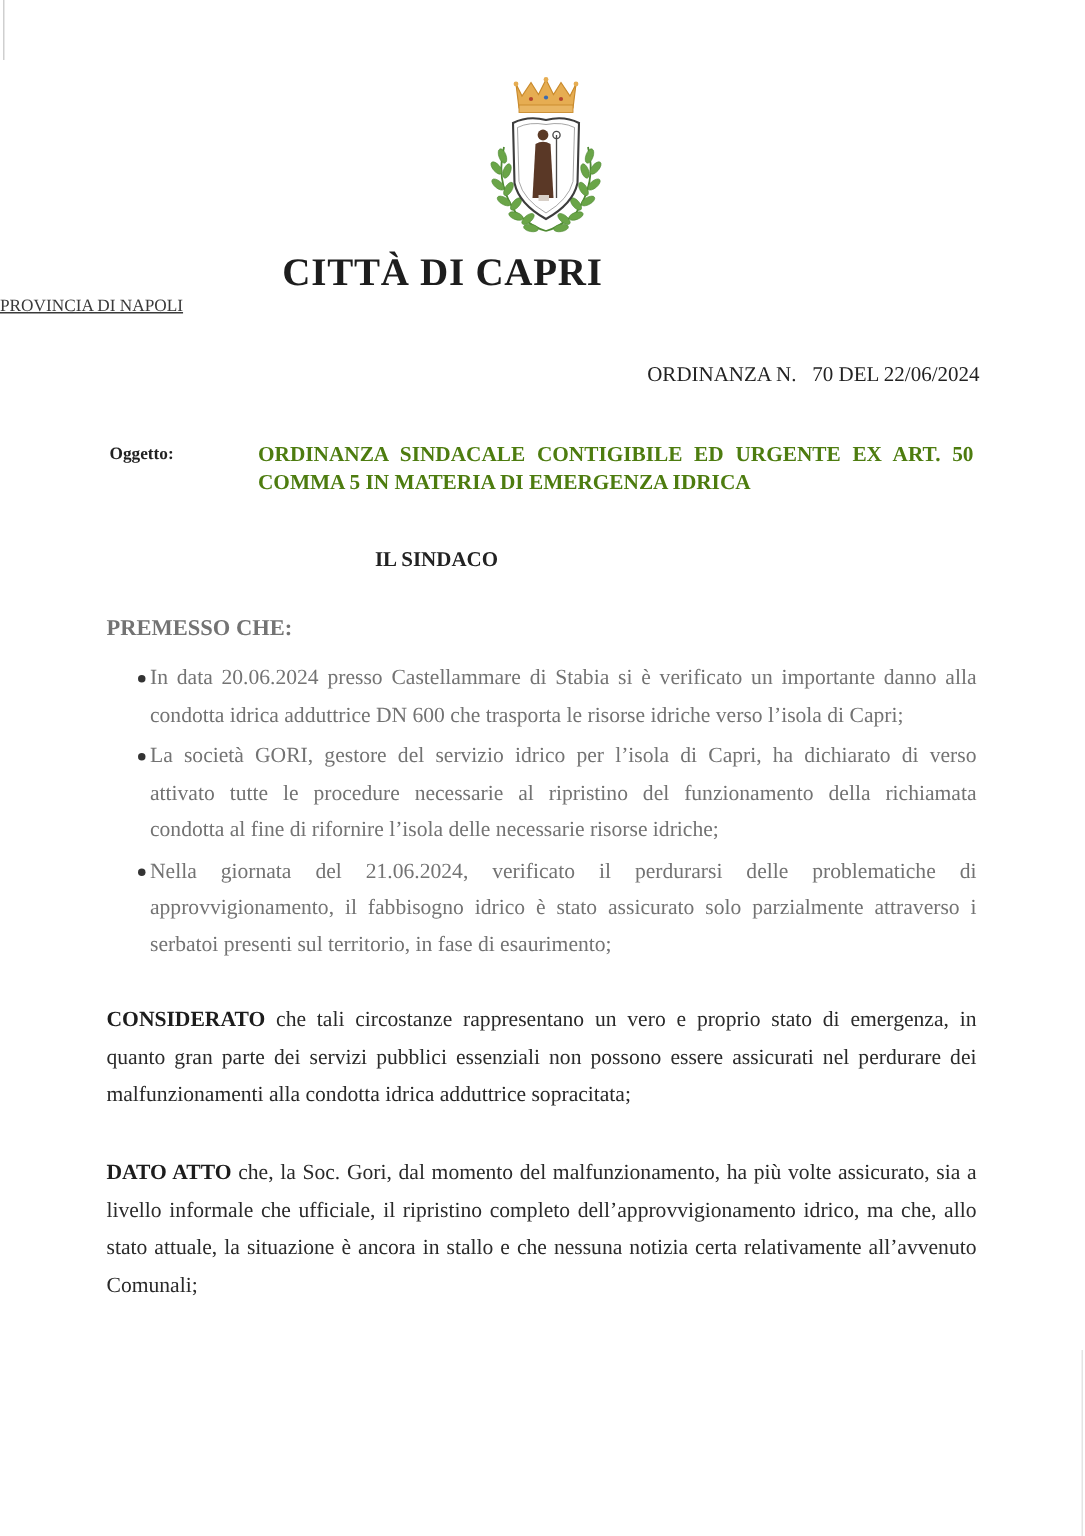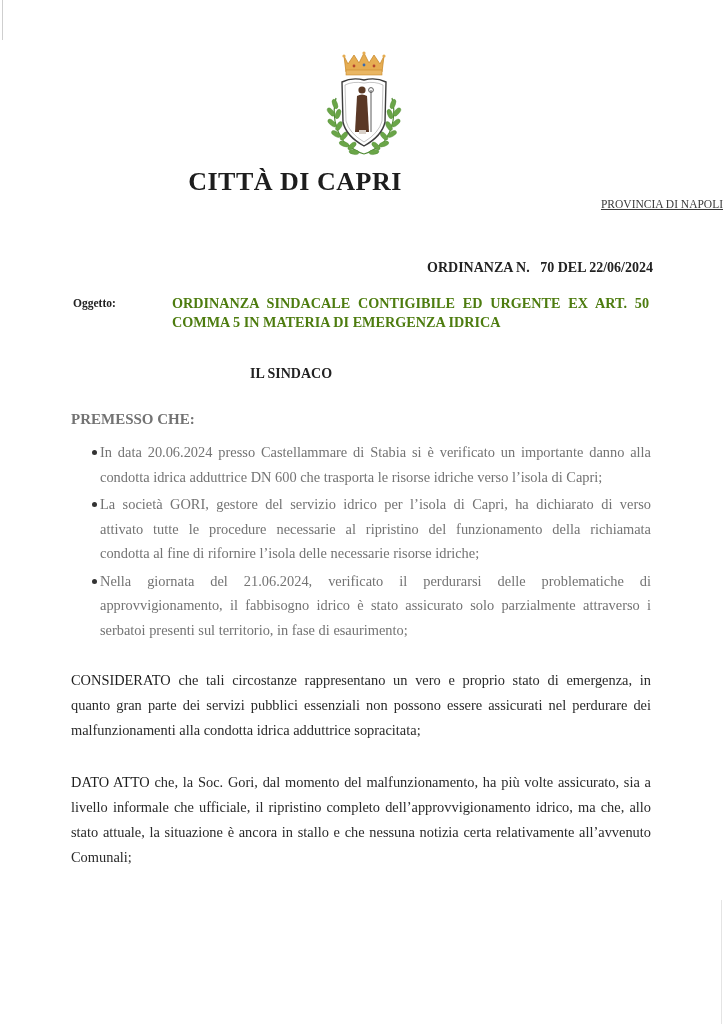--- a/index.html
+++ b/index.html
@@ -15,25 +15,25 @@
   .edge-right { position: absolute; right: 1px; top: 900px; width: 1px; height: 124px; background: #e4e4e4; }
 
   .crest { position: absolute; left: 322px; top: 50px; width: 84px; height: 110px; }
 
   .city-title {
     position: absolute; left: 0; width: 590px; top: 167px;
     text-align: center; font-weight: bold; font-size: 26px; letter-spacing: 0.5px; color: #1d1d1d;
   }
   .province {
     position: absolute; left: 0; width: 723px; top: 198px;
-    text-align: right; font-size: 11.5px; text-decoration: underline; color: #3a3a3a;
+    text-align: left; font-size: 11.5px; text-decoration: underline; color: #3a3a3a;
   }
   .ord-number {
-    position: absolute; right: 70px; top: 260px;
-    font-weight: bold; font-size: 14px; color: #222; white-space: pre; margin-left: 44px;
+    position: absolute; right: 70px; top: 243px;
+    font-weight: normal; font-size: 14px; color: #222; white-space: pre; margin-left: 44px;
   }
   .subject-label {
     position: absolute; left: 73px; top: 297px; font-weight: bold; font-size: 11.5px; color: #222;
   }
   .subject-text {
     position: absolute; left: 172px; top: 294px; width: 477px;
     font-size: 14.2px; line-height: 19px; color: #4d7c0f; font-weight: bold;
   }
   .subject-text .jl { display: block; text-align: justify; text-align-last: justify; }
   .subject-text .ll { display: block; }
@@ -54,21 +54,21 @@
   }
   .bullets li .bdot {
     position: absolute; left: 21px; top: 10px; width: 5px; height: 5px; border-radius: 50%; background: #333;
   }
   .jl { display: block; text-align: justify; text-align-last: justify; }
   .ll { display: block; }
 
   .para {
     position: absolute; left: 71px; width: 580px; font-size: 14.4px; line-height: 25px; color: #2a2a2a;
   }
-  .para b { font-weight: normal; color: #1c1c1c; }
+  .para b { font-weight: bold; color: #1c1c1c; }
   .considerato { top: 668px; }
   .dato-atto { top: 770px; }
 </style>
 </head>
 <body>
 
 <div class="page">
   <div class="edge-left"></div>
   <div class="edge-right"></div>
 

